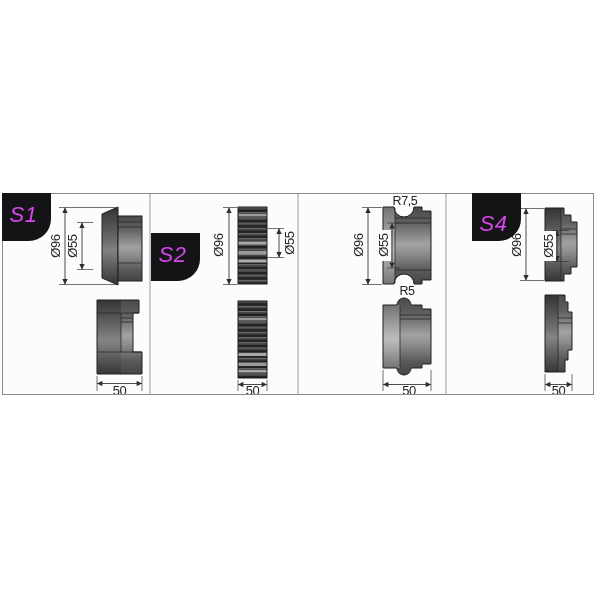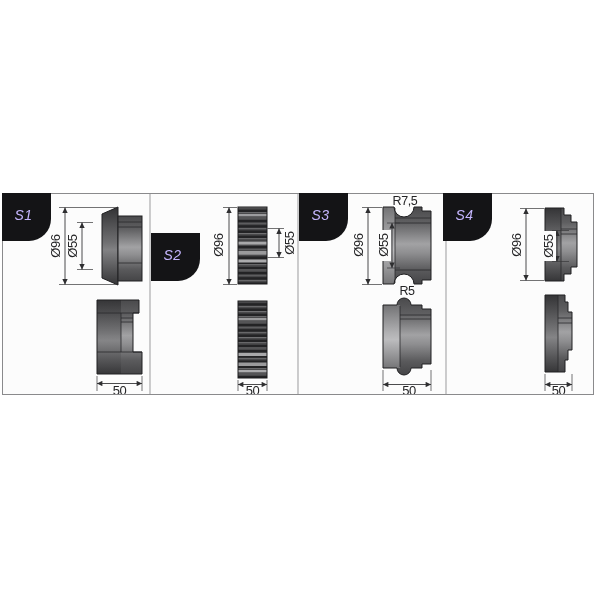--- a/index.html
+++ b/index.html
@@ -4,39 +4,36 @@
 <style>
   html,body{margin:0;padding:0;background:#ffffff;}
   .stage{position:relative;width:600px;height:600px;background:#ffffff;overflow:hidden;
          font-family:"Liberation Sans",sans-serif;}
   .band{position:absolute;left:2px;top:193px;width:590px;height:200px;
         border:1px solid #8a8a8c;background:#fcfcfc;}
   .band-svg{position:absolute;left:0;top:0;width:590px;height:200px;display:block;}
   .badge{position:absolute;top:-1px;width:49px;height:48px;background:#141416;
          border-bottom-right-radius:22px;display:flex;align-items:center;justify-content:center;
          padding:0 6px 4px 0;box-sizing:border-box;z-index:2;}
-  .badge span{color:#c4b5fd;font-style:italic;font-size:14px;letter-spacing:0.5px;}
-  .b1{left:-1px;} .b2{left:148px;margin-top:40px;} .b3{left:296px;} .b4{left:440px;}
+  .badge span{color:#d946ef;font-style:italic;font-size:22px;letter-spacing:0.5px;}
+  .b1{left:-1px;} .b2{left:148px;margin-top:40px;} .b3{left:296px;} .b4{left:469px;align-items:flex-end;}
   svg text{font-family:"Liberation Sans",sans-serif;font-size:13px;fill:#242426;letter-spacing:-0.4px;}
   svg .rl{font-size:12.5px;}
 </style>
 </head>
 <body>
 
 <div class="stage">
   <div class="band">
 
     <div class="badge b1">
       <span>S1</span>
     </div>
     <div class="badge b2">
       <span>S2</span>
-    </div>
-    <div class="badge b3">
-      <span>S3</span>
     </div>
     <div class="badge b4">
       <span>S4</span>
     </div>
 
     <svg class="band-svg" viewBox="0 0 590 200">
       <defs>
         <marker id="arrow" viewBox="0 0 10 10" refX="10" refY="5" markerWidth="8" markerHeight="6" orient="auto-start-reverse">
             <path d="M0,0L10,5L0,10Z" fill="#2e2e30"></path>
           </marker>

